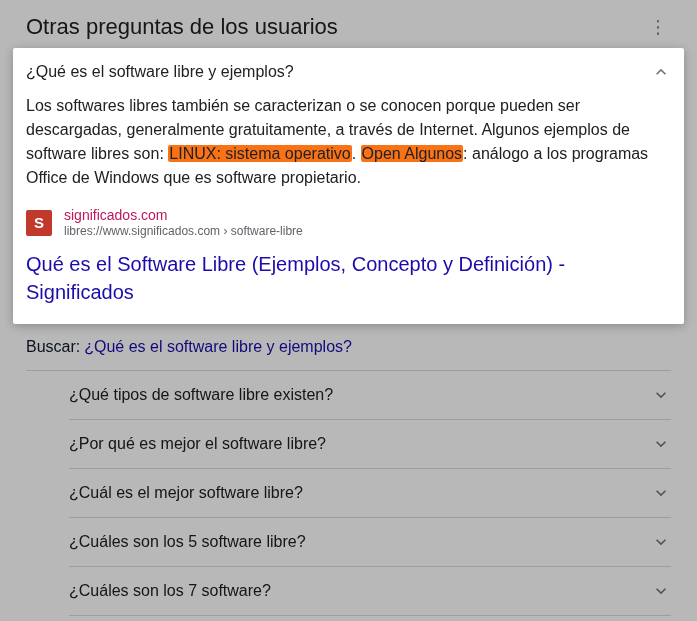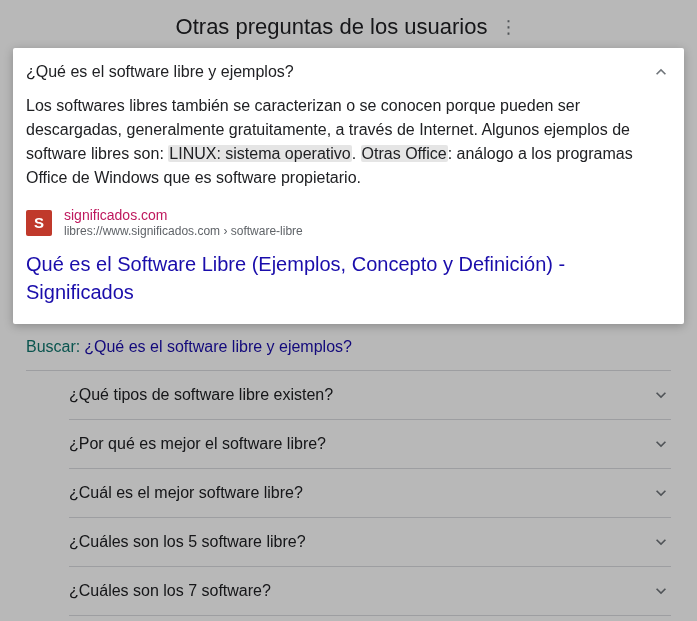--- a/index.html
+++ b/index.html
@@ -17,21 +17,21 @@
       z-index: 1;
       pointer-events: none;
     }
     .content {
       padding: 12px 26px 20px 26px;
       position: relative;
     }
     .header-row {
       display: flex;
       align-items: center;
-      justify-content: center;
+      justify-content: space-between;
       margin-bottom: 6px;
     }
     .section-title {
       font-size: 22px;
       font-weight: 400;
       color: #202124;
     }
     .more-icon {
       color: #70757a;
       font-size: 18px;
@@ -74,21 +74,21 @@
       padding-top: 0;
       padding-bottom: 12px;
     }
     .answer-text {
       font-size: 16px;
       line-height: 1.5;
       color: #202124;
       margin-bottom: 16px;
     }
     .highlight {
-      background: #e5e5e5;
+      background: #f97316;
       border-radius: 2px;
       padding: 0 1px;
     }
     .source-row {
       display: flex;
       align-items: center;
       gap: 12px;
       margin-bottom: 10px;
     }
     .favicon {
@@ -113,21 +113,21 @@
       cursor: pointer;
       margin-top: 8px;
     }
     .search-for-row {
       display: flex;
       gap: 4px;
       padding: 14px 0;
       font-size: 16px;
       border-bottom: 1px solid #dadce0;
     }
-    .search-for-label { color: #0f766e; text-align: center; }
+    .search-for-label { color: #0f172a; text-align: center; }
     .search-for-link { color: #1a0dab; cursor: pointer; }
   </style>
 </head>
 <body>
 
 <div class="content">
   <div class="header-row">
     <div class="section-title">Otras preguntas de los usuarios</div>
     <div class="more-icon">⋮</div>
   </div>
@@ -135,21 +135,21 @@
   <div class="expanded-card">
     <div class="paa-question-row">
       <div class="paa-question">¿Qué es el software libre y ejemplos?</div>
       <div class="chevron">
         <svg viewBox="0 0 24 24">
             <path d="M7.41 15.41 12 10.83l4.59 4.58L18 14l-6-6-6 6z"></path>
           </svg>
       </div>
     </div>
     <div class="answer-text">
-      <span>Los softwares libres también se caracterizan o se conocen porque pueden ser descargadas, generalmente gratuitamente, a través de Internet. Algunos ejemplos de software libres son: </span><span class="highlight">LINUX: sistema operativo</span><span>. </span><span class="highlight">Otras Office</span><span>: análogo a los programas Office de Windows que es software propietario.</span>
+      <span>Los softwares libres también se caracterizan o se conocen porque pueden ser descargadas, generalmente gratuitamente, a través de Internet. Algunos ejemplos de software libres son: </span><span class="highlight">LINUX: sistema operativo</span><span>. </span><span class="highlight">Open Algunos</span><span>: análogo a los programas Office de Windows que es software propietario.</span>
     </div>
     <div class="source-row">
       <div class="favicon">S</div>
       <div class="source-info">
         <div class="source-domain">significados.com</div>
         <div class="source-url">libres://www.significados.com › software-libre</div>
       </div>
     </div>
     <div class="result-title">Qué es el Software Libre (Ejemplos, Concepto y Definición) - Significados</div>
   </div>

